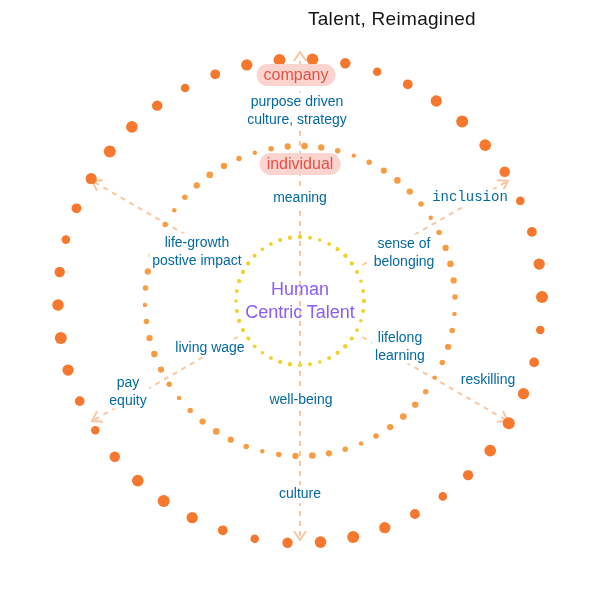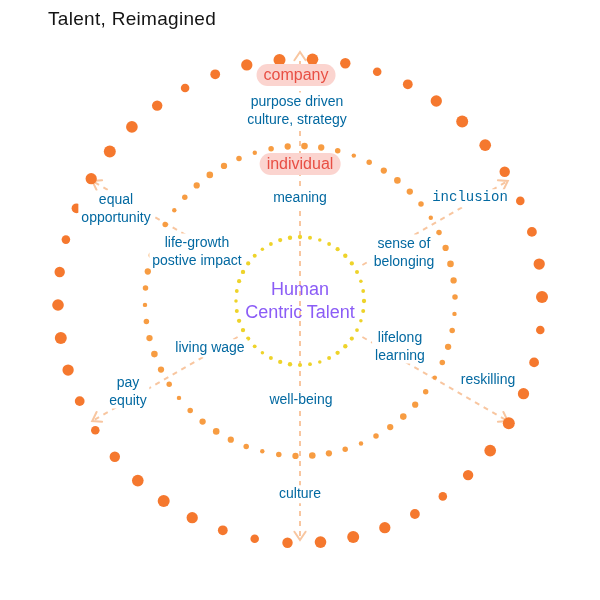--- a/index.html
+++ b/index.html
@@ -1,22 +1,22 @@
 <!DOCTYPE html>
 <html><head>
 <meta charset="utf-8">
 <style>
   html,body{margin:0;padding:0;background:#ffffff;}
   .stage{
     position:relative;width:600px;height:600px;background:#ffffff;overflow:hidden;
     font-family:"Liberation Sans", sans-serif;
   }
   .title{
-    position:absolute;left:0;top:8px;width:476px;text-align:left;
-    font-size:19px;font-weight:500;color:#141414;letter-spacing:.3px;margin:0;padding-left:48px;
+    position:absolute;left:0;top:8px;width:476px;text-align:right;
+    font-size:19px;font-weight:500;color:#141414;letter-spacing:.3px;margin:0;
   }
   svg{position:absolute;left:0;top:0;}
   .label{
     position:absolute;transform:translate(-50%,-50%);
     text-align:center;font-size:14px;line-height:1.25;color:#0369a1;
     white-space:pre-line;background:#ffffff;padding:0 3px;
   }
   .ring-label{
     font-size:16px;color:#e84f44;font-weight:500;
     background:#fbd4cf;border-radius:11px;padding:1px 7px;
@@ -189,22 +189,20 @@
       <circle cx="360.9" cy="281.2" r="1.76" fill="#eed32a"></circle>
       <circle cx="363.2" cy="291.0" r="1.90" fill="#eed32a"></circle>
     </svg>
 
   <div class="label ring-label" style="left:296px;top:75px;">company</div>
   <div class="label" style="left:297px;top:110px;">purpose driven
 culture, strategy</div>
   <div class="label ring-label" style="left:300px;top:164px;">individual</div>
 
   <div class="label" style="left:300px;top:198px;">meaning</div>
-  <div class="label" style="left:116px;top:208px;">equal
-opportunity</div>
   <div class="label" style="left:470px;top:198px;font-family:Liberation Mono, monospace;">inclusion</div>
   <div class="label" style="left:197px;top:251px;">life-growth
 postive impact</div>
   <div class="label" style="left:404px;top:252px;">sense of
 belonging</div>
   <div class="label" style="left:210px;top:348px;">living wage</div>
   <div class="label" style="left:400px;top:346px;">lifelong
 learning</div>
   <div class="label" style="left:128px;top:391px;">pay
 equity</div>

